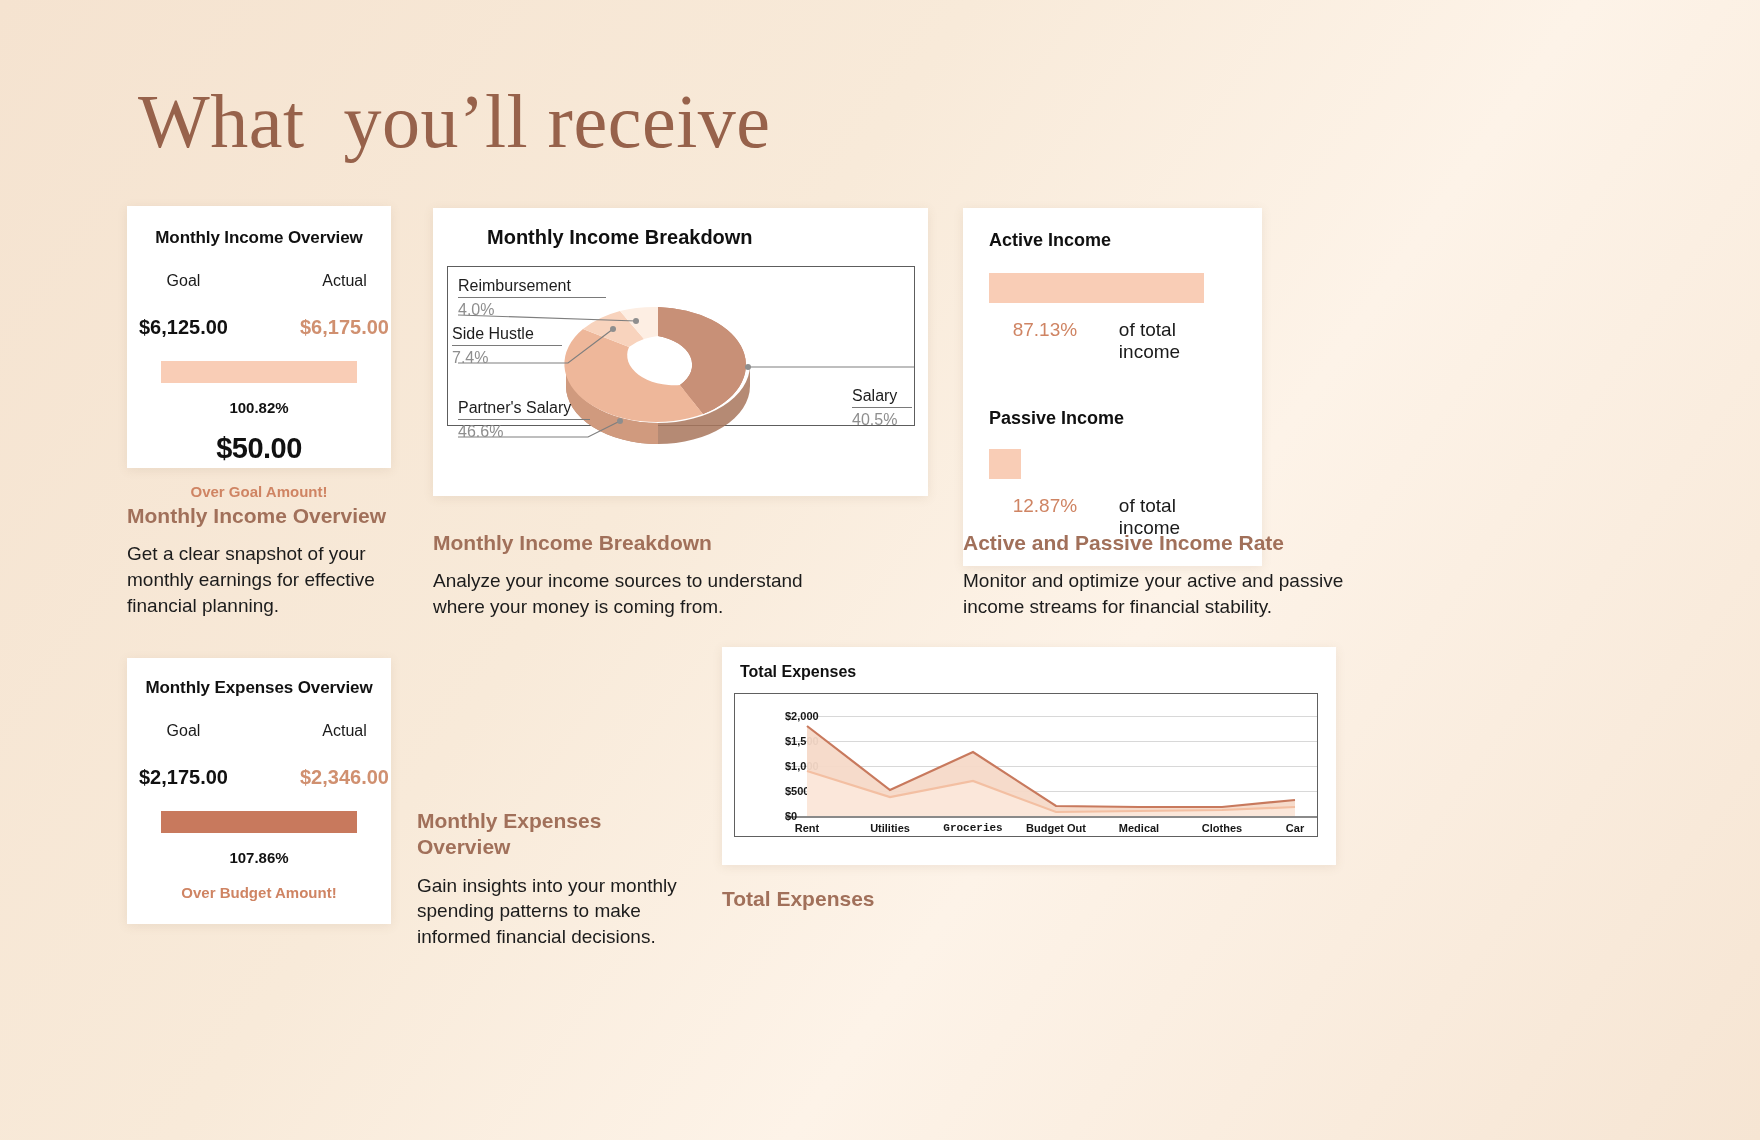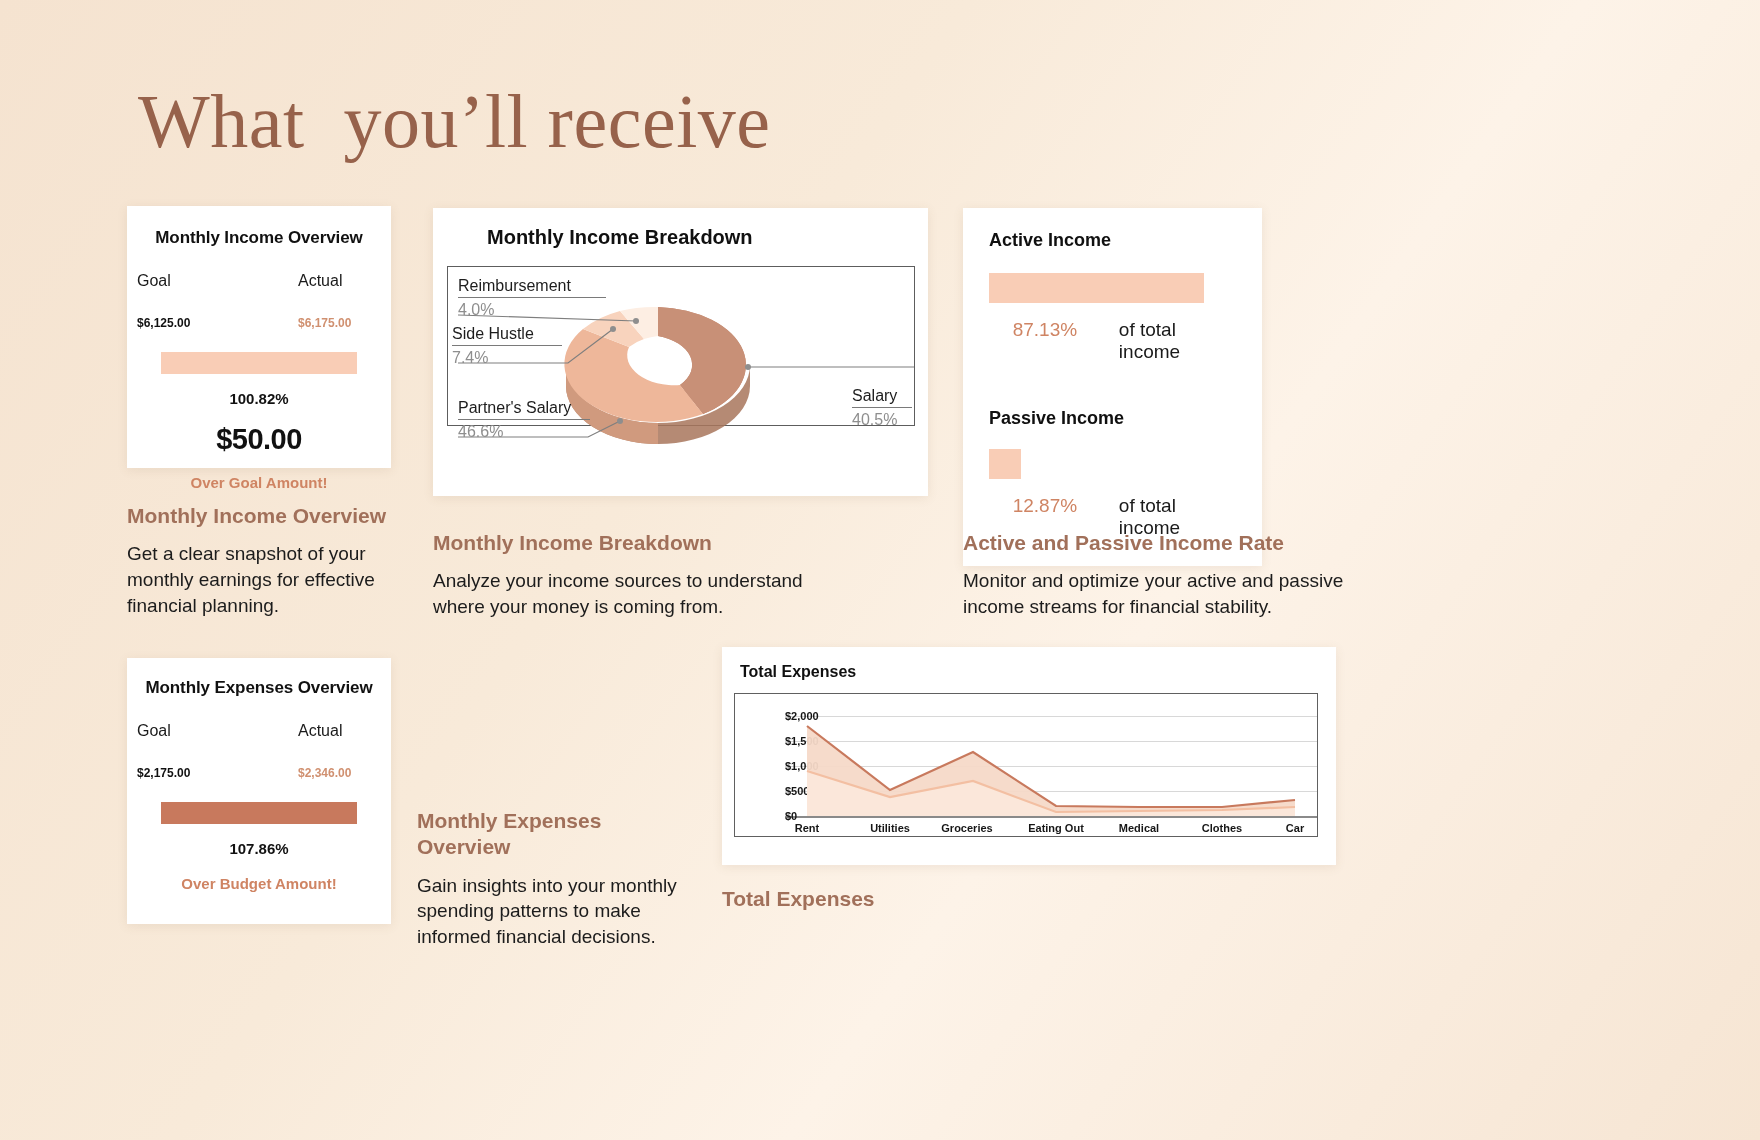--- a/index.html
+++ b/index.html
@@ -55,23 +55,23 @@
     font-weight: bold;
     color: #111;
     letter-spacing: -0.1px;
   }
   .ov-row {
     display: flex;
     justify-content: center;
     gap: 58px;
     margin-top: 24px;
   }
-  .ov-col { width: 110px; text-align: left; padding-left: 10px; }
+  .ov-col { width: 110px; text-align: center; padding-left: 10px; }
   .ov-head { font-size: 16px; color: #1a1a1a; }
-  .ov-val  { font-size: 12px; font-weight: bold; margin-top: 26px; color: #111; }
+  .ov-val  { font-size: 20px; font-weight: bold; margin-top: 26px; color: #111; }
   .ov-val.actual { color: #d09070; }
   .ov-bar-wrap { margin-top: 22px; padding: 0 34px; }
   .ov-bar { height: 22px; width: 100%; }
   .ov-pct { text-align: center; font-size: 15px; font-weight: bold; margin-top: 16px; color: #111; }
   .ov-amt { text-align: center; font-size: 29px; font-weight: bold; margin-top: 16px; letter-spacing: -0.5px; color: #111; }
   .ov-note { text-align: center; font-size: 15px; font-weight: bold; margin-top: 18px; color: #cf8463; }
 
   
   .bd-title {
     position: absolute; left: 54px; top: 18px;
@@ -305,22 +305,22 @@
         <path d="M22,32 L105,96 L188,58 L271,112 L354,113 L437,113 L510,106 L510,122 L22,122 Z" fill="#f6d9c8" opacity="0.95"></path>
 
         <path d="M22,77 L105,103 L188,87 L271,118 L354,117 L437,116 L510,113 L510,122 L22,122 Z" fill="#fbe7da"></path>
 
         <polyline points="22,32 105,96 188,58 271,112 354,113 437,113 510,106" fill="none" stroke="#c8795d" stroke-width="2.2"></polyline>
         <polyline points="22,77 105,103 188,87 271,118 354,117 437,116 510,113" fill="none" stroke="#f3bfa2" stroke-width="2.2"></polyline>
       </svg>
 
       <div class="te-xlab" style="left:72px;  top:128px;">Rent</div>
       <div class="te-xlab" style="left:155px; top:128px;">Utilities</div>
-      <div class="te-xlab" style="left:232px; top:128px;">Groceries</div>
-      <div class="te-xlab" style="left:321px; top:128px;">Eating Out</div>
+      <div class="te-xlab" style="left:238px; top:128px;font-family:Liberation Mono, monospace;">Groceries</div>
+      <div class="te-xlab" style="left:321px; top:128px;">Budget Out</div>
       <div class="te-xlab" style="left:404px; top:128px;">Medical</div>
       <div class="te-xlab" style="left:487px; top:128px;">Clothes</div>
       <div class="te-xlab" style="left:560px; top:128px;">Car</div>
     </div>
   </div>
 
   <div class="cap" style="left:722px; top:886px; width:700px;">
     <h3>Total Expenses</h3>
   </div>
 

